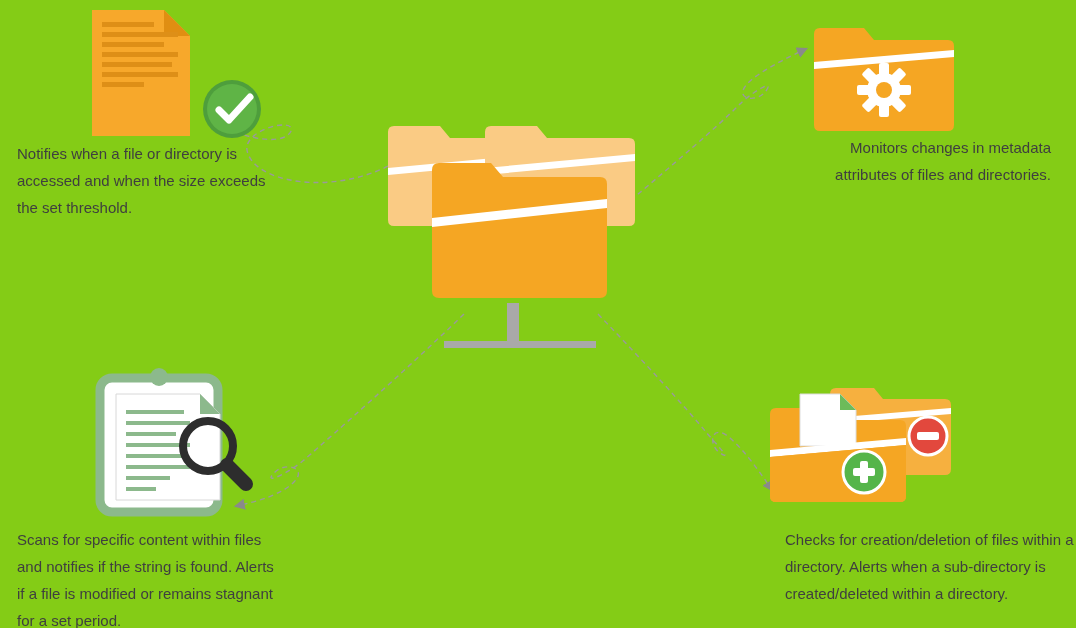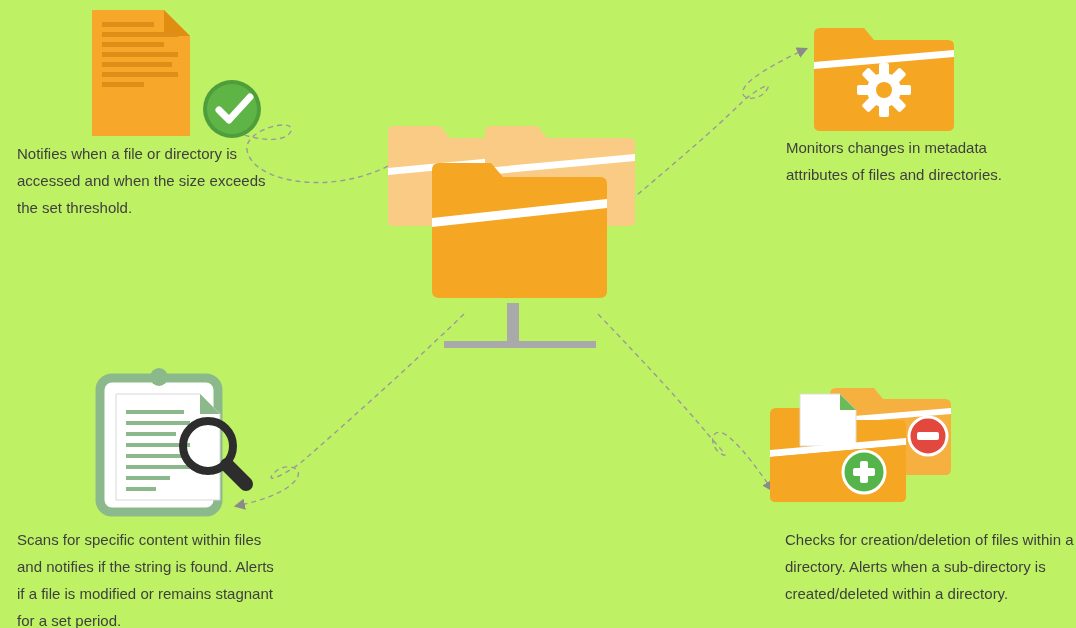--- a/index.html
+++ b/index.html
@@ -1,32 +1,32 @@
 <!DOCTYPE html>
 <html><head>
 <meta charset="utf-8">
 <style>
   html,body{margin:0;padding:0;background:#fff;}
   .canvas{
     position:relative;
     width:1076px;height:628px;
-    background:#bef264;
+    background:#84cc16;
     font-family:"Liberation Sans", sans-serif;
     overflow:hidden;
   }
   .abs{position:absolute;}
   .feature-text{
     position:absolute;
     font-size:15px;
     line-height:27px;
     color:#3f3f3f;
     white-space:pre-line;
   }
   #text-access{left:17px;top:140px;width:250px;}
-  #text-metadata{left:786px;top:134px;width:265px;}
+  #text-metadata{left:786px;top:134px;width:265px;text-align:right;}
   #text-content{left:17px;top:526px;width:280px;}
   #text-creation{left:785px;top:526px;width:300px;}
   svg{display:block;}
 </style>
 </head>
 <body>
 
 <div class="canvas">
 
   <svg class="abs" style="left:0;top:0" width="1076" height="628" viewBox="0 0 1076 628">

